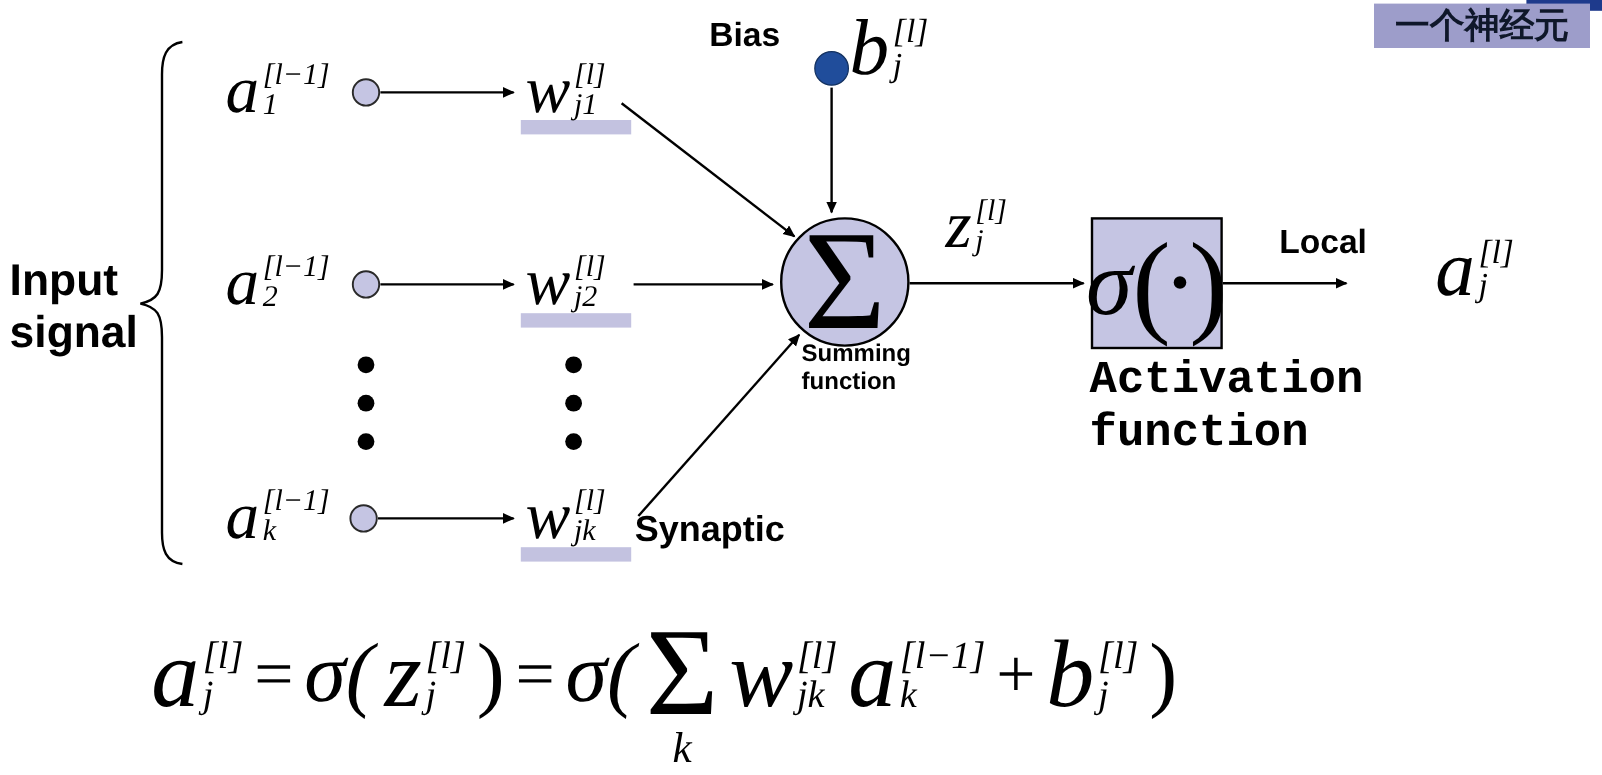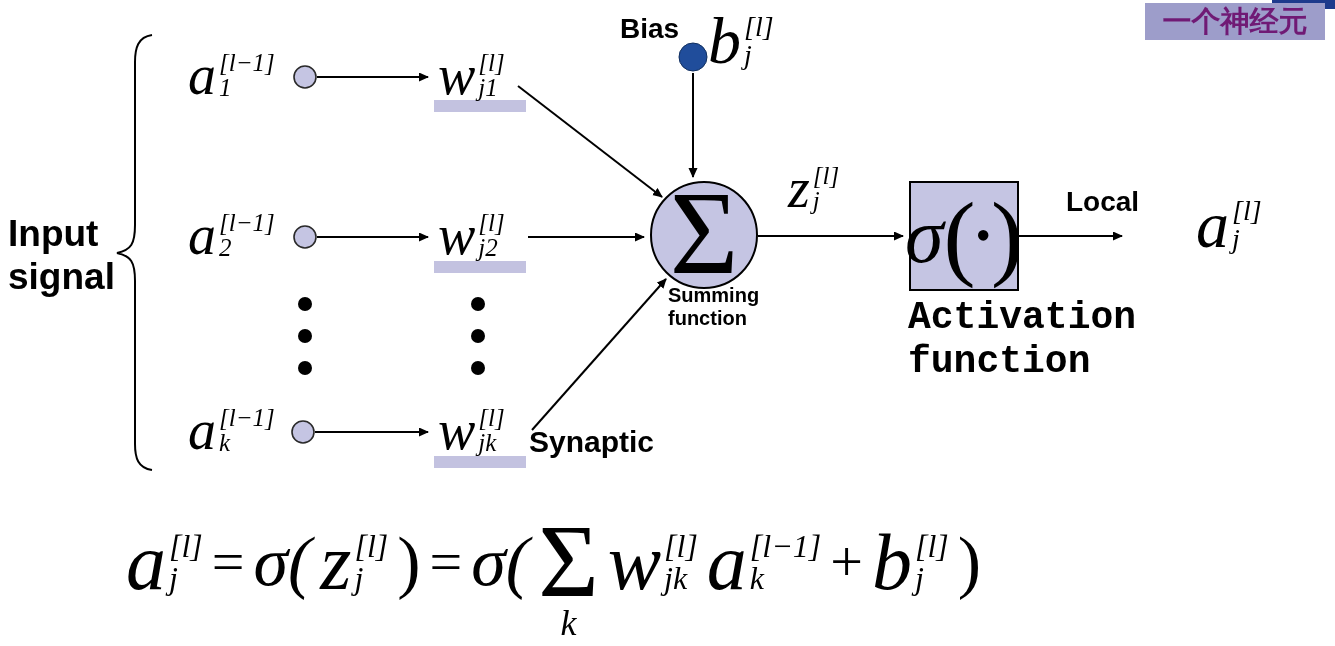--- a/index.html
+++ b/index.html
@@ -32,21 +32,21 @@
   .formula{position:absolute;left:126px;top:483px;display:flex;align-items:center;gap:9px;
            font-family:"Liberation Serif",serif;color:#000;}
   .fop{font-size:58px;line-height:1;}
   .fsigma{font-size:70px;line-height:1;font-style:italic;}
   .fparen{font-size:70px;line-height:1;}
   .bigsum{display:inline-flex;flex-direction:column;align-items:center;margin-top:36px;}
   .bigsum .sym{font-size:104px;line-height:0.8;}
   .bigsum .idx{font-size:36px;font-style:italic;line-height:1;margin-top:3px;}
   
   .marker{position:absolute;left:1145px;top:3px;width:180px;height:37px;background:#9d9dca;
-          color:#701a75;display:flex;align-items:center;justify-content:center;
+          color:#0f172a;display:flex;align-items:center;justify-content:center;
           font-size:29px;font-weight:600;}
   .topbar{position:absolute;left:1272px;top:0;width:63px;height:9px;background:#1e3a8c;}
 </style>
 </head>
 <body>
 
 <div class="stage">
 
   <svg class="layer" width="1335" height="646" viewBox="0 0 1335 646">
     <defs>
@@ -140,21 +140,21 @@
       </span>
   </span>
   <span class="mterm m56 abs" style="left:438px;top:402px;">
     <span class="mbase">w</span>
     <span class="mscripts">
         <span class="msup">[l]</span>
         <span class="msub">jk</span>
       </span>
   </span>
 
-  <div class="lbl" style="left:591px;top:13px;font-size:28px;margin-left:29px;">Bias</div>
+  <div class="lbl" style="left:591px;top:13px;font-size:28px;">Bias</div>
   <span class="mterm m64 abs" style="left:708px;top:8px;">
     <span class="mbase">b</span>
     <span class="mscripts">
         <span class="msup">[l]</span>
         <span class="msub">j</span>
       </span>
   </span>
 
   <span class="mterm m56 abs" style="left:788px;top:160px;">
     <span class="mbase">z</span>

